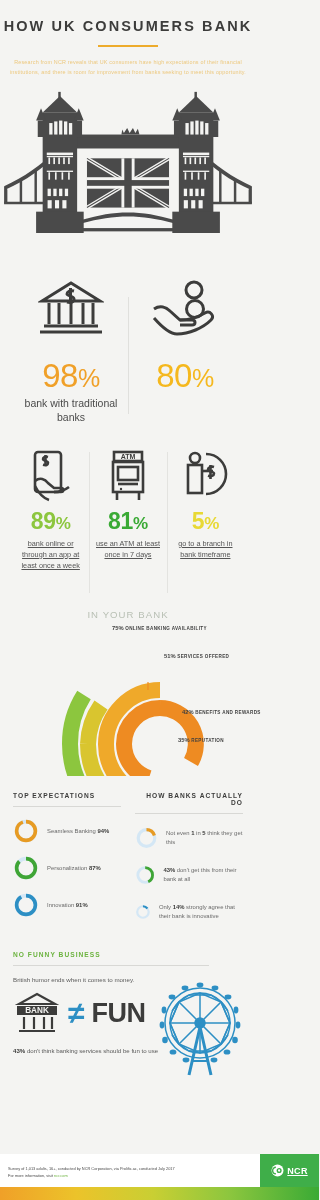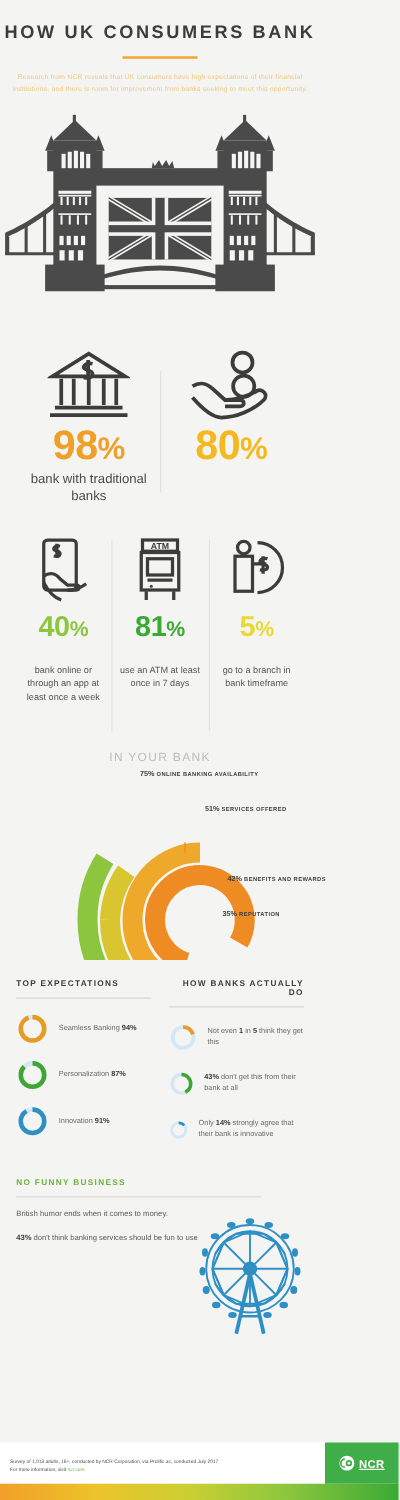--- a/index.html
+++ b/index.html
@@ -25,33 +25,33 @@
   
   .bridge-wrap{margin-top:6px;display:flex;justify-content:center;}
 
   
   .stats-2{display:flex;margin-top:12px;padding:0 14px;}
   .stat-col{flex:1;text-align:center;position:relative;padding:0 6px;}
   .stat-col + .stat-col:before{
     content:"";position:absolute;left:0;top:30px;bottom:10px;width:1px;background:#e0e0dd;
   }
   .icon-box{height:72px;display:flex;align-items:flex-end;justify-content:center;}
-  .big-num{font-size:33px;font-weight:bold;line-height:1.05;margin-top:0;letter-spacing:-.5px;}
+  .big-num{font-size:33px;font-weight:normal;line-height:1.05;margin-top:20px;letter-spacing:-.5px;}
   .big-num .pct{font-size:25px;}
   .stat-label{font-size:10.5px;line-height:1.32;color:#4b4b4b;margin-top:3px;}
 
   .stats-3{display:flex;margin-top:20px;padding:0 12px;}
   .s3-col{flex:1;text-align:center;position:relative;padding:0 4px;}
   .s3-col + .s3-col:before{
     content:"";position:absolute;left:0;top:8px;bottom:-22px;width:1px;background:#e3e3e0;
   }
   .s3-icon{height:58px;display:flex;align-items:flex-end;justify-content:center;}
   .mid-num{font-size:23px;font-weight:bold;line-height:1.05;margin-top:7px;letter-spacing:-.3px;}
   .mid-num .pct{font-size:17px;}
-  .s3-label{font-size:7.3px;line-height:1.55;color:#555;margin-top:16px;}
+  .s3-label{font-size:7.3px;line-height:1.55;color:#555;margin-top:4px;text-decoration:underline;}
 
   
   .sec-important{margin-top:38px;text-align:center;}
   .sec-title{font-size:9.6px;font-weight:bold;letter-spacing:1.05px;color:#51a83e;}
   .sec-sub{font-size:9.6px;letter-spacing:1.05px;color:#b9c0b5;margin-top:2px;}
   .arc-wrap{position:relative;width:319px;height:150px;margin-top:6px;}
   .arc-svg{position:absolute;left:0;top:0;}
   .arc-lab{position:absolute;font-size:4.6px;font-weight:bold;letter-spacing:.35px;color:#3f3f3f;line-height:1.5;}
   .arc-lab b{font-size:5.8px;}
 
@@ -252,21 +252,21 @@
         <svg width="50" height="52" viewBox="0 0 50 52" fill="none" stroke="#3c3c3b" stroke-width="2.6">
           <rect x="9" y="2" width="26" height="40" rx="3"></rect>
           <path d="M22 7 c-3 -0.8 -5 0.6 -5 2.2 s5 1.4 5 3.6 s-2 2.8 -5 2"></path>
           <path d="M19.5 5 L19.5 15"></path>
           <path d="M9 31 c5 -4 10 -2 13 2 l6 5 h7 c3 0 3 4 0 4 h-7"></path>
           <path d="M28 42 c5 0 11 -2 15 -5"></path>
           <path d="M9 36 c3 6 8 12 14 14"></path>
         </svg>
       </div>
       <div class="mid-num">
-        <span style="color:#8CC63E">40</span><span class="pct" style="color:#8CC63E">%</span>
+        <span style="color:#8CC63E">89</span><span class="pct" style="color:#8CC63E">%</span>
       </div>
       <div class="s3-label">bank online or through an app at least once  a week</div>
     </div>
 
     <div class="s3-col">
       <div class="s3-icon">
         <svg width="46" height="52" viewBox="0 0 46 52" fill="none" stroke="#3c3c3b" stroke-width="2.6">
           <rect x="9" y="2" width="28" height="9"></rect>
           <text x="23" y="9.4" font-family="Liberation Sans, sans-serif" font-size="7" font-weight="bold" fill="#3c3c3b" stroke="none" text-anchor="middle">ATM</text>
           <rect x="8" y="12" width="30" height="30"></rect>
@@ -416,20 +416,31 @@
         </div>
       </div>
     </div>
   </div>
 
   <div class="nfb">
     <div class="nfb-head">NO FUNNY BUSINESS</div>
     <div class="nfb-rule"></div>
     <div class="nfb-line">British humor ends when it comes to money.</div>
 
+    <div class="eq-row">
+      <svg width="48" height="44" viewBox="0 0 48 44" fill="none" stroke="#3c3c3b" stroke-width="2.2">
+        <path d="M6 13 L24 3 L42 13 Z"></path>
+        <rect x="4" y="15" width="40" height="9" fill="#3c3c3b" stroke="none"></rect>
+        <text x="24" y="22.4" font-family="Liberation Sans, sans-serif" font-size="8.2" font-weight="bold" fill="#f4f4f2" stroke="none" text-anchor="middle">BANK</text>
+        <path d="M11 26 L11 38 M21 26 L21 38 M31 26 L31 38 M39 26 L39 38"></path>
+        <path d="M6 40 L42 40"></path>
+      </svg>
+      <span style="font-size:30px;font-weight:bold;color:#2d8fc4;line-height:1">≠</span>
+      <span class="fun-word">FUN</span>
+    </div>
 
     <div class="nfb-foot">
       <b>43%</b><span> don't think banking services should be fun to use</span>
     </div>
 
     <div class="eye">
       <svg width="104" height="104" viewBox="0 0 104 104" fill="none">
         <g stroke="#2d8fc4" stroke-width="1.5">
           <circle cx="52" cy="46" r="35"></circle>
           <circle cx="52" cy="46" r="30"></circle>

